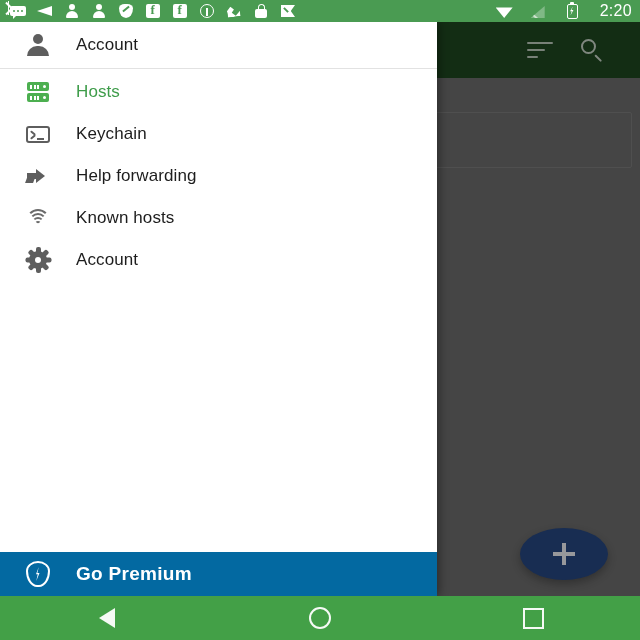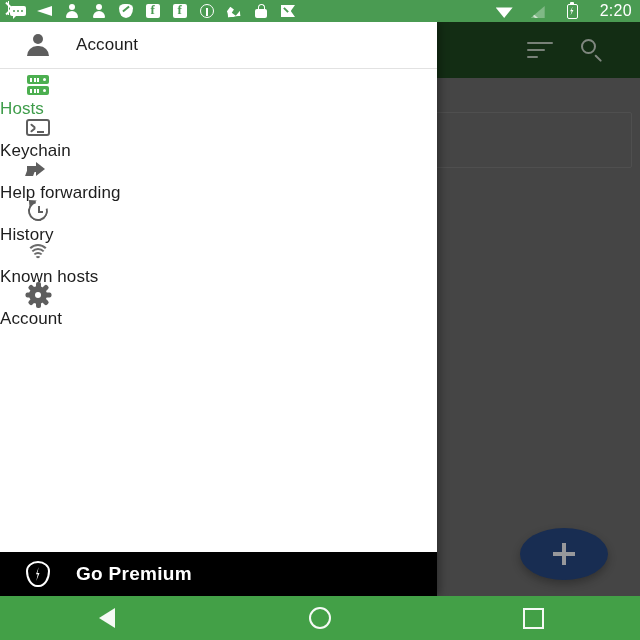--- a/index.html
+++ b/index.html
@@ -201,22 +201,22 @@
     flex: none;
   }
   #drawer-list {
     flex: 1;
     overflow: hidden;
     padding-top: 2px;
   }
   .drawer-item {
     height: 42px;
     display: flex;
+    align-items: center;
     cursor: pointer;
-    flex-direction: column;
   }
   .item-icon {
     width: 76px;
     min-width: 76px;
     display: flex;
     align-items: center;
     justify-content: center;
   }
   .item-label {
     font-size: 17px;
@@ -402,21 +402,21 @@
     width: 3px; height: 3px; background: #ffffff; border-radius: 50%;
   }
   .ic-info .stem {
     position: absolute; left: 13px; top: 12.5px;
     width: 3px; height: 8px; background: #ffffff; border-radius: 1px;
   }
 
   
   #go-premium {
     height: 44px;
-    background: #000000;
+    background: #0369a1;
     display: flex;
     align-items: center;
     flex: none;
     cursor: pointer;
   }
   #go-premium .gp-icon-wrap {
     width: 76px; min-width: 76px;
     display: flex; align-items: center; justify-content: center;
   }
   .ic-shield { position: relative; width: 30px; height: 30px; }
@@ -801,31 +801,20 @@
           <div class="ic ic-forward">
             <div class="tail t1"></div>
             <div class="arrow a1"></div>
             <div class="tail t2"></div>
           </div>
         </div>
         <div class="item-label">Help forwarding</div>
       </div>
 
 
-      <div class="drawer-item">
-        <div class="item-icon">
-          <div class="ic ic-history">
-            <div class="ring"></div>
-            <div class="hand-v"></div>
-              <div class="hand-h"></div>
-            <div class="tip"></div>
-          </div>
-        </div>
-        <div class="item-label">History</div>
-      </div>
 
       <div class="drawer-item">
         <div class="item-icon">
           <div class="ic ic-finger">
             <span class="r1"></span>
               <span class="r2"></span>
               <span class="r3"></span>
               <span class="r4"></span>
           </div>
         </div>

